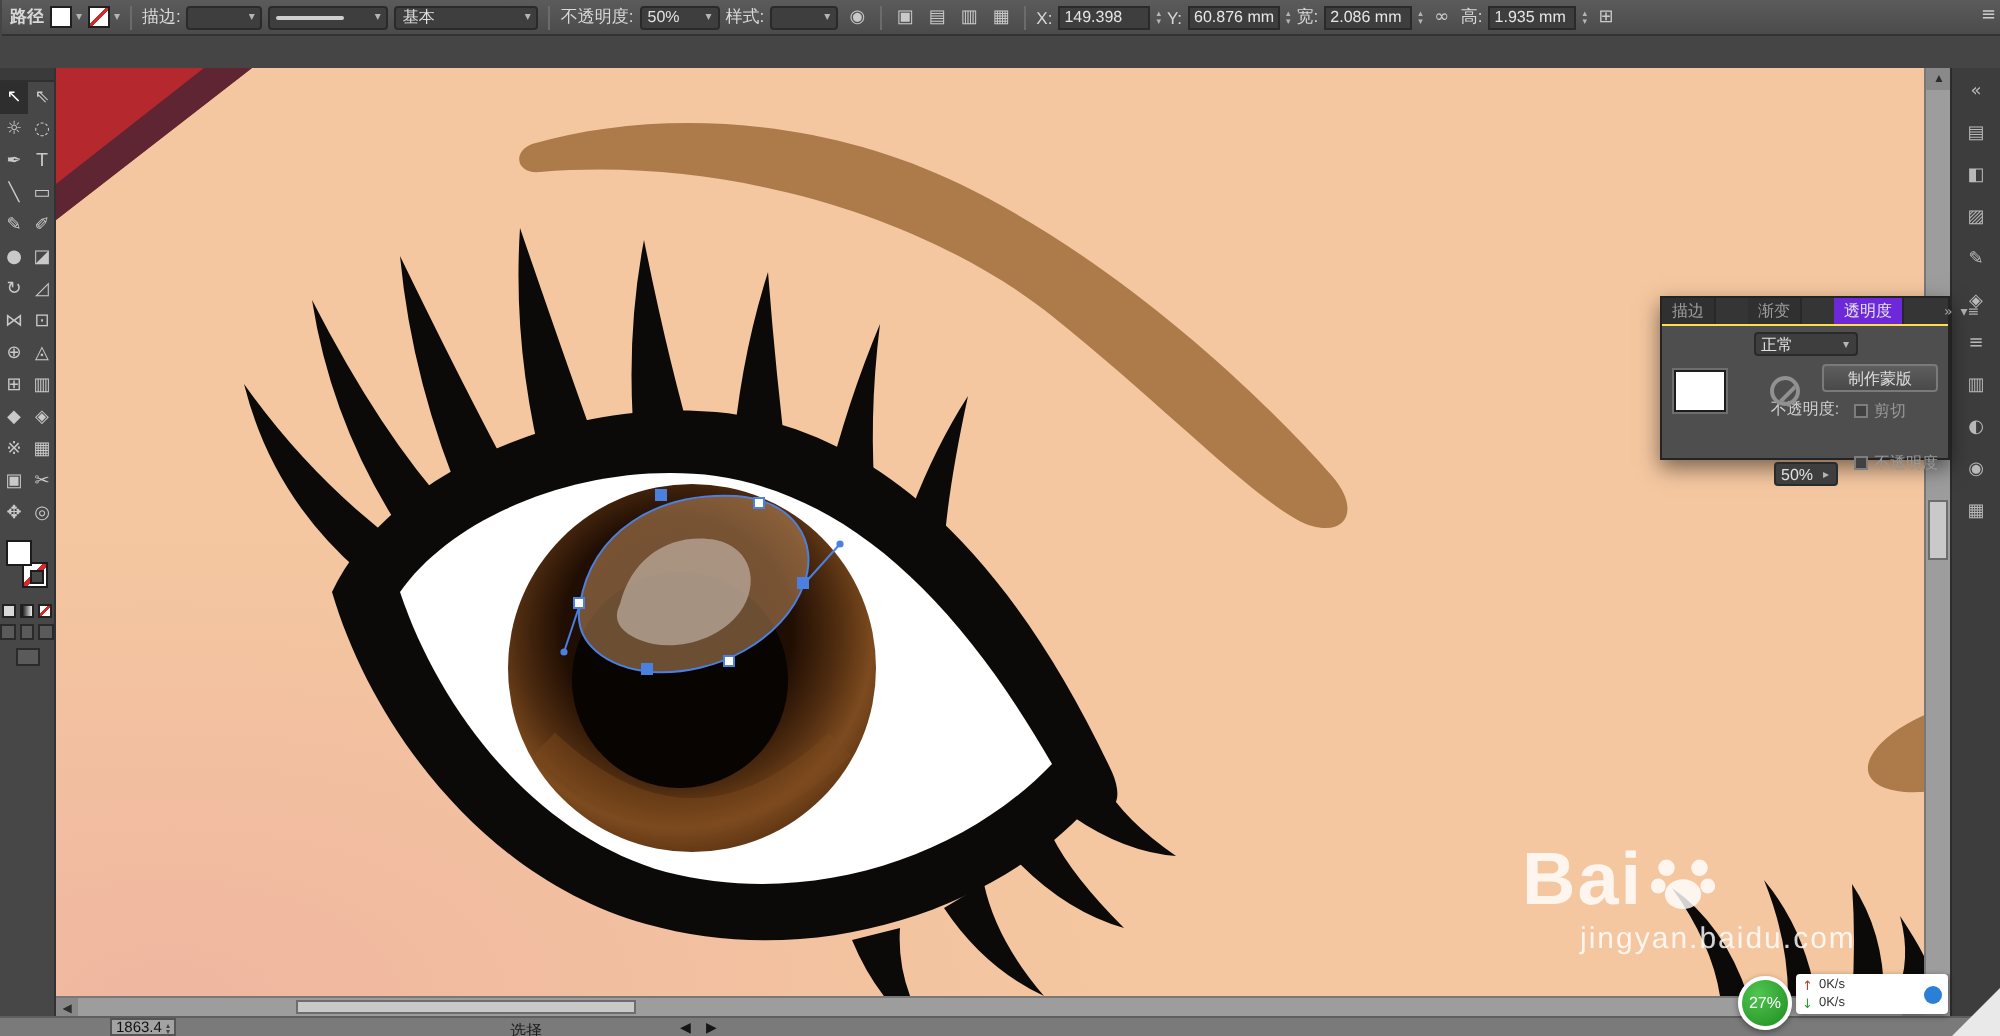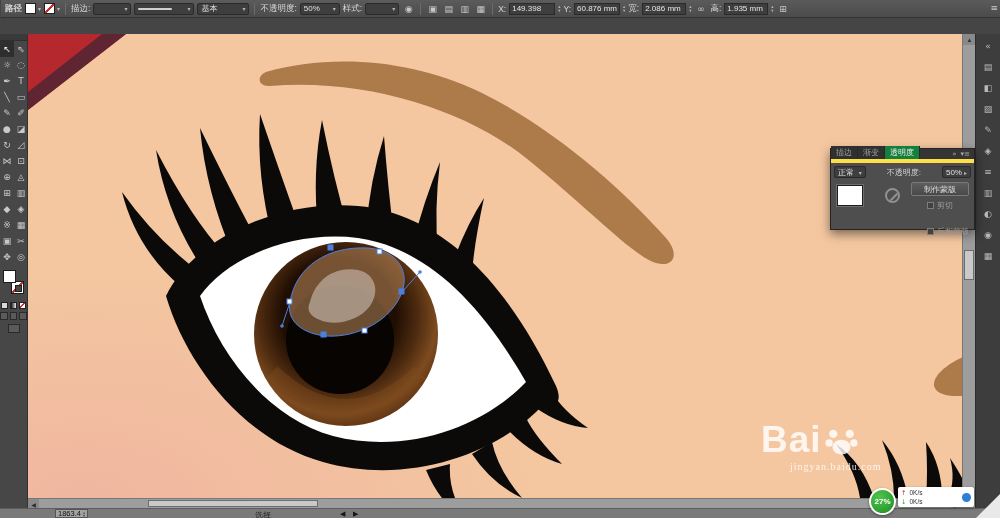--- a/index.html
+++ b/index.html
@@ -6,21 +6,21 @@
   html,body{width:1000px;height:518px;overflow:hidden;background:#333;}
   body{font-family:"Liberation Sans","DejaVu Sans",sans-serif;font-size:9px;color:#ccc;}
   .icon{font-family:"DejaVu Sans",sans-serif;}
   .app{position:absolute;left:0;top:0;width:1000px;height:518px;background:#454545;overflow:hidden;}
 
   
   .topbar{position:absolute;left:1px;top:0;width:1000px;height:18px;background:linear-gradient(#5b5b5b,#4b4b4b);border-bottom:1px solid #333;display:flex;align-items:center;gap:3px;padding:0 4px;z-index:5;}
   .tb-label{color:#d8d8d8;font-size:8.5px;white-space:nowrap;}
   .tb-label.strong{font-weight:bold;}
   .combo{display:inline-flex;align-items:center;justify-content:space-between;height:12px;background:#3e3e3e;border:1px solid #2a2a2a;border-radius:2px;padding:0 3px;color:#e0e0e0;font-size:8px;white-space:nowrap;}
-  .w34{width:34px}.w38{width:38px}.w40{width:40px}.w52{width:52px}.w60{width:60px}
+  .w34{width:34px}.w38{width:38px}.w40{width:40px}.w52{width:72px}.w60{width:60px}
   .caret{font-size:6px;color:#b5b5b5;margin-left:2px;}
   .field{display:inline-flex;align-items:center;height:12px;background:#3e3e3e;border:1px solid #2a2a2a;padding:0 2px;font-size:8px;color:#e6e6e6;white-space:nowrap;overflow:hidden;}
   .w44{width:44px}.w46{width:46px}
   .spin{display:inline-flex;flex-direction:column;line-height:4px;font-size:4.5px;color:#b5b5b5;}
   .tb-sep{width:1px;height:12px;background:#3a3a3a;border-right:1px solid #6b6b6b;margin:0 2px;}
   .tb-icon{font-size:9px;color:#c9c9c9;width:13px;text-align:center;}
   .swatchbox{display:inline-flex;align-items:center;}
   .sw{width:11px;height:11px;display:inline-block;border:1px solid #1f1f1f;background:#fff;}
   .sw-stroke{background:linear-gradient(135deg,transparent 42%,#cf2b2b 42%,#cf2b2b 58%,transparent 58%),#fff;}
   .tb-menu{position:absolute;right:3px;top:3px;font-size:9px;color:#ccc;}
@@ -50,21 +50,21 @@
   .screenmode{width:12px;height:9px;border:1px solid #2a2a2a;background:#5a5a5a;margin:4px auto 0;}
 
   
   .canvas{position:absolute;left:28px;top:34px;width:934px;height:464px;overflow:hidden;background:var(--skin,#f4c7a0);z-index:1;}
   .art{position:absolute;left:0;top:0;}
 
   
   .watermark{position:absolute;left:733px;top:386px;color:rgba(255,255,255,.82);z-index:2;}
   .wm-row1{display:flex;align-items:center;font-weight:bold;font-size:37px;letter-spacing:1px;line-height:40px;}
   .wm-paw{width:33px;height:33px;margin:0 3px;}
-  .wm-row2{font-size:10px;margin-top:1px;padding-left:29px;letter-spacing:1px;font-family:Liberation Serif, serif;}
+  .wm-row2{font-size:15px;margin-top:1px;padding-left:29px;letter-spacing:1px;}
 
   
   .vscroll{position:absolute;left:962px;top:34px;width:13px;height:464px;background:#9d9d9d;border-left:1px solid #787878;z-index:2;}
   .vs-btn{position:absolute;left:0;width:13px;height:11px;background:#898989;color:#2d2d2d;font-size:6px;display:flex;align-items:center;justify-content:center;}
   .vs-up{top:0;}.vs-down{bottom:0;}
   .vs-thumb{position:absolute;left:1px;top:216px;width:10px;height:30px;background:#c9c9c9;border:1px solid #6d6d6d;}
   .hscroll{position:absolute;left:28px;top:498px;width:934px;height:10px;background:#9d9d9d;border-top:1px solid #787878;z-index:2;}
   .hs-btn{position:absolute;top:0;width:11px;height:10px;background:#898989;color:#2d2d2d;font-size:6px;display:flex;align-items:center;justify-content:center;}
   .hs-left{left:0;}.hs-right{right:0;}
   .hs-thumb{position:absolute;left:120px;top:1px;width:170px;height:7px;background:#c9c9c9;border:1px solid #6d6d6d;}
@@ -77,45 +77,45 @@
   
   .statusbar{position:absolute;left:0;top:508px;width:1000px;height:10px;background:#7a7a7a;border-top:1px solid #5e5e5e;z-index:3;}
   .zoom-combo{position:absolute;left:55px;top:0px;height:9px;display:inline-flex;align-items:center;background:#a3a3a3;border:1px solid #555;color:#111;font-size:7.5px;padding:0 2px;gap:2px;}
   .zspin{display:inline-flex;flex-direction:column;line-height:3px;font-size:4px;color:#444;}
   .status-tool{position:absolute;left:255px;top:1px;color:#1d1d1d;font-size:8px;}
   .nav-prev{position:absolute;left:340px;top:1px;color:#151515;font-size:7px;}
   .nav-next{position:absolute;left:353px;top:1px;color:#151515;font-size:7px;}
 
   
   .tpanel{position:absolute;left:830px;top:148px;width:145px;height:82px;background:#4e4e4e;border:1px solid #242424;box-shadow:0 4px 10px rgba(0,0,0,.5);z-index:10;}
-  .tp-head{height:14px;background:#353535;border-bottom:4px solid #fde047;display:flex;align-items:flex-end;}
+  .tp-head{height:14px;background:#353535;border-bottom:1px solid #fde047;display:flex;align-items:flex-end;gap:16px;}
   .tp-tab{height:13px;padding:0 5px;font-size:8px;color:#9d9d9d;display:flex;align-items:center;background:#303030;border-right:1px solid #282828;white-space:nowrap;}
-  .tp-tab.active{background:#15803d;color:#e5e5e5;}
+  .tp-tab.active{background:#6d28d9;color:#e5e5e5;}
   .tp-head-icons{margin-left:auto;display:flex;gap:4px;padding:0 4px;color:#aaa;font-size:7px;align-items:center;height:100%;}
   .tp-body{position:relative;height:66px;padding:3px;}
-  .tp-row1{display:flex;align-items:center;gap:21px;}
+  .tp-row1{display:flex;align-items:center;gap:21px;flex-direction:column;}
   .tp-oplabel{font-size:8px;color:#cfcfcf;white-space:nowrap;}
   .tp-thumb-fill{position:absolute;left:6px;top:22px;width:26px;height:21px;background:#fff;border:1px solid #1d1d1d;box-shadow:0 0 0 1px #6e6e6e;}
   .tp-thumb-mask{position:absolute;left:48px;top:22px;width:26px;height:21px;display:flex;align-items:center;justify-content:center;}
   .no-circle{width:15px;height:15px;border:2px solid #919191;border-radius:50%;position:relative;overflow:hidden;}
   .no-circle::after{content:"";position:absolute;left:-2px;top:5.5px;width:18px;height:2px;background:#919191;transform:rotate(-45deg);}
   .tp-mask-btn{position:absolute;right:5px;top:19px;width:58px;height:14px;border:1px solid #7a7a7a;background:linear-gradient(#5e5e5e,#494949);color:#ddd;font-size:8px;display:flex;align-items:center;justify-content:center;border-radius:2px;white-space:nowrap;}
   .tp-checks{position:absolute;right:5px;top:37px;display:flex;flex-direction:column;gap:15px;align-items:flex-start;}
   .tp-check{display:flex;align-items:center;gap:3px;font-size:8px;color:#979797;white-space:nowrap;}
   .cbox{width:7px;height:7px;border:1px solid #7d7d7d;background:#414141;display:inline-block;}
 
   
   .netwidget{position:absolute;left:898px;top:487px;width:76px;height:20px;background:#fff;border-radius:2px;box-shadow:0 1px 3px rgba(0,0,0,.4);z-index:11;display:flex;align-items:center;padding:1px 3px;}
   .nw-rows{display:flex;flex-direction:column;justify-content:center;gap:1px;flex:1;}
   .nw-row{display:flex;align-items:center;gap:3px;line-height:8px;}
   .nw-ic{font-size:6.5px;color:#c0392b;}
   .nw-row:last-child .nw-ic{color:#27a035;}
   .nw-val{font-size:6.5px;color:#333;}
   .nw-dot{width:9px;height:9px;border-radius:50%;background:#2b7fd4;display:inline-block;}
-  .speedbadge{position:absolute;left:869px;top:488px;width:27px;height:27px;border-radius:50%;background:radial-gradient(circle at 35% 30%,#4fc44f,#1f8f1f);border:2px solid #fff;box-shadow:0 1px 3px rgba(0,0,0,.4);color:#fff;font-size:8px;font-weight:bold;display:flex;align-items:center;justify-content:center;z-index:12;}
+  .speedbadge{position:absolute;left:869px;top:488px;width:27px;height:27px;border-radius:50%;background:radial-gradient(circle at 35% 30%,#4fc44f,#1f8f1f);border:2px solid #fff;box-shadow:0 1px 3px rgba(0,0,0,.4);color:#fff;font-size:8px;font-weight:normal;display:flex;align-items:center;justify-content:center;z-index:12;}
   .grip{position:absolute;right:0;bottom:0;width:0;height:0;border-left:24px solid transparent;border-bottom:24px solid #e9e9e9;z-index:9;}
 </style>
 </head>
 <body>
 
 <div class="app" data-name="illustrator-window">
 
   <div class="topbar" data-name="control-bar">
     <span class="tb-label strong" data-name="context-label">路径</span>
     <span class="swatchbox" data-name="fill-color-swatch">
@@ -445,21 +445,21 @@
           <span class="no-circle" data-name="no-mask-icon"></span>
         </div>
       <div class="tp-mask-btn" data-name="make-mask-button">制作蒙版</div>
       <div class="tp-checks">
         <label class="tp-check" data-name="clip-checkbox">
             <span class="cbox" data-name="checkbox-icon"></span>
             <span data-name="clip-label">剪切</span>
           </label>
         <label class="tp-check" data-name="invert-mask-checkbox">
             <span class="cbox" data-name="checkbox-icon"></span>
-            <span data-name="invert-mask-label">反相蒙版</span>
+            <span data-name="invert-mask-label">不透明度</span>
           </label>
       </div>
     </div>
   </div>
 
   <div class="vscroll" data-name="vertical-scrollbar">
     <span class="vs-btn vs-up" data-name="scroll-up-icon">▲</span>
     <span class="vs-thumb" data-name="vertical-scroll-thumb"></span>
     <span class="vs-btn vs-down" data-name="scroll-down-icon">▼</span>
   </div>

